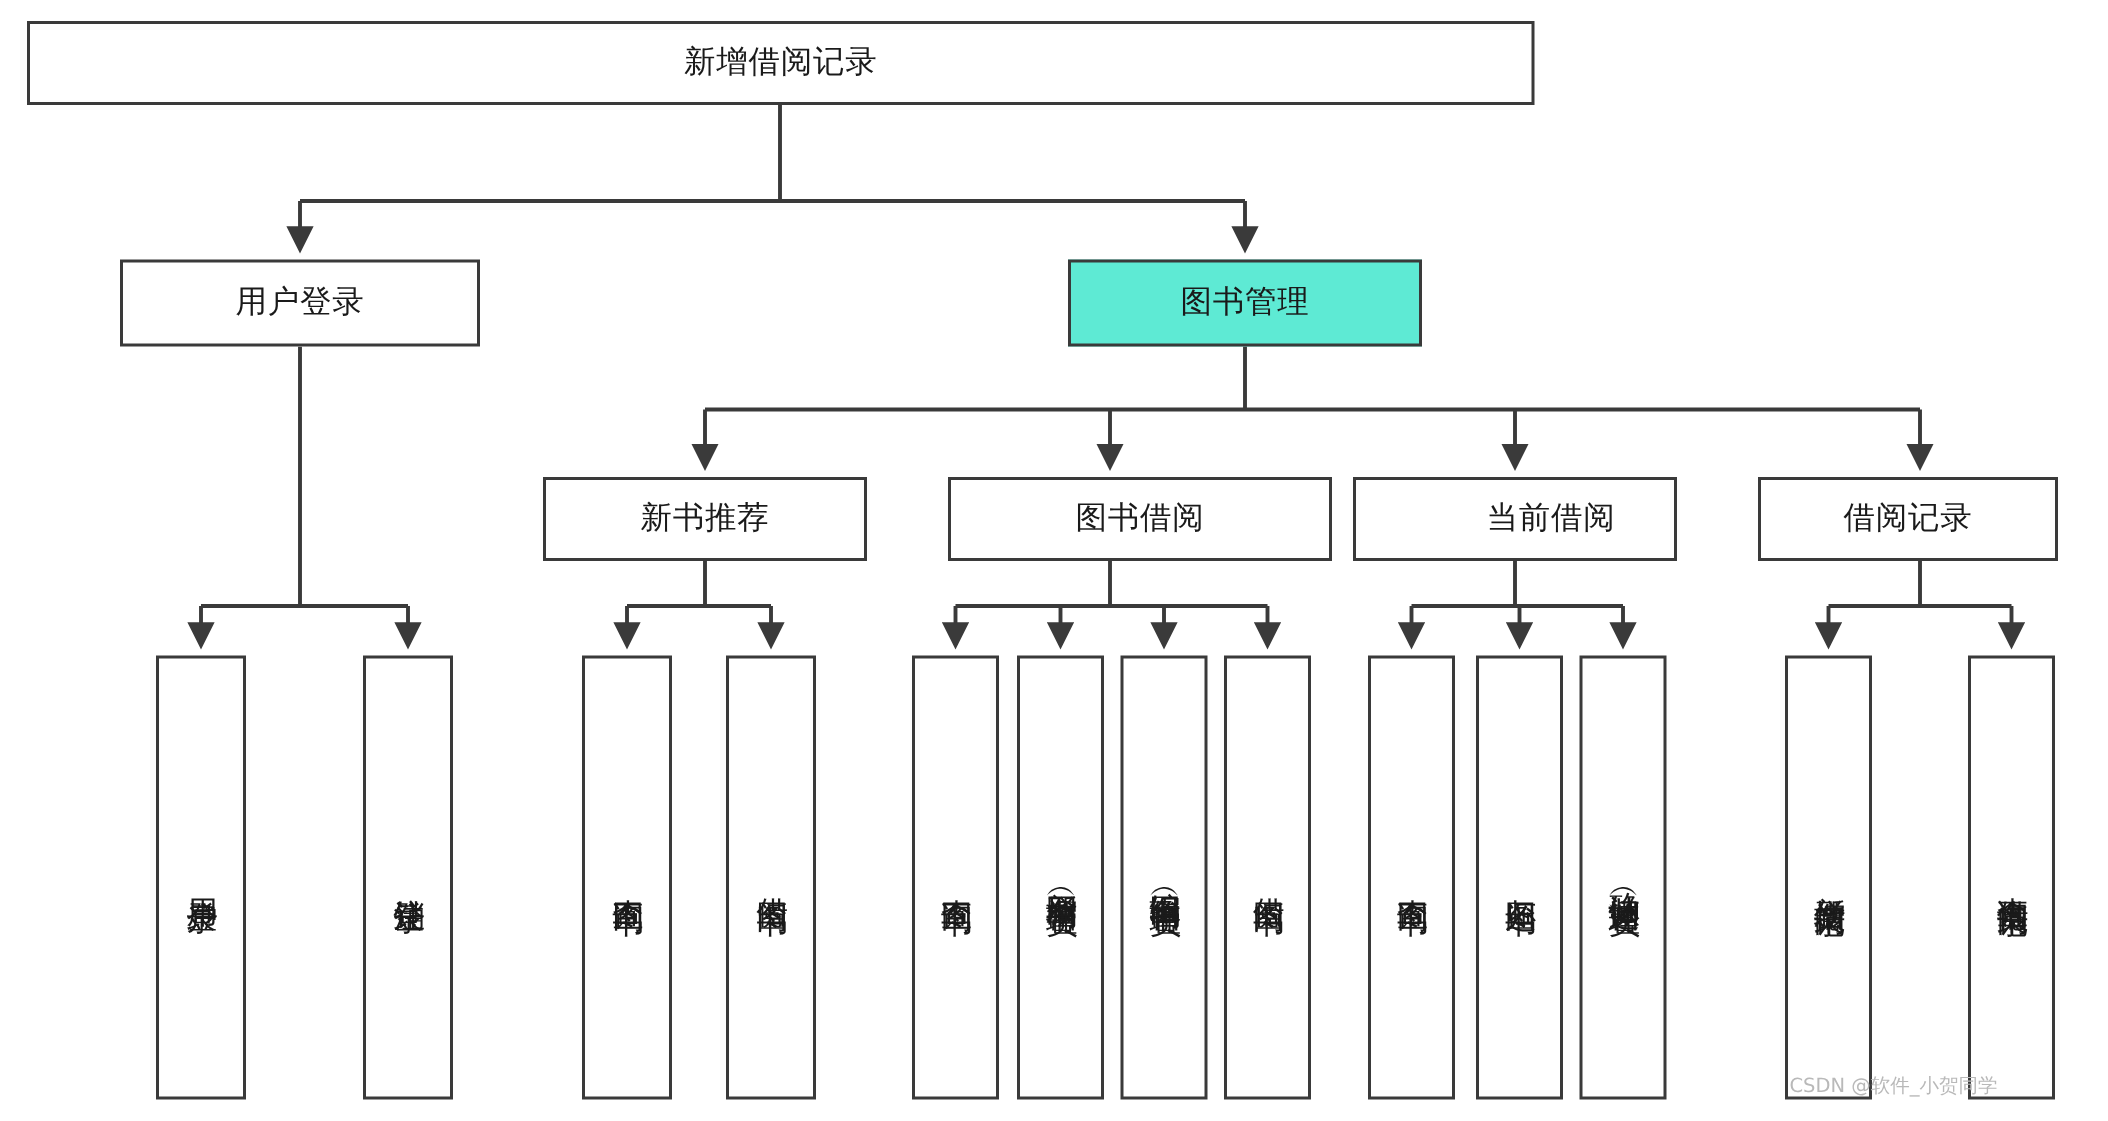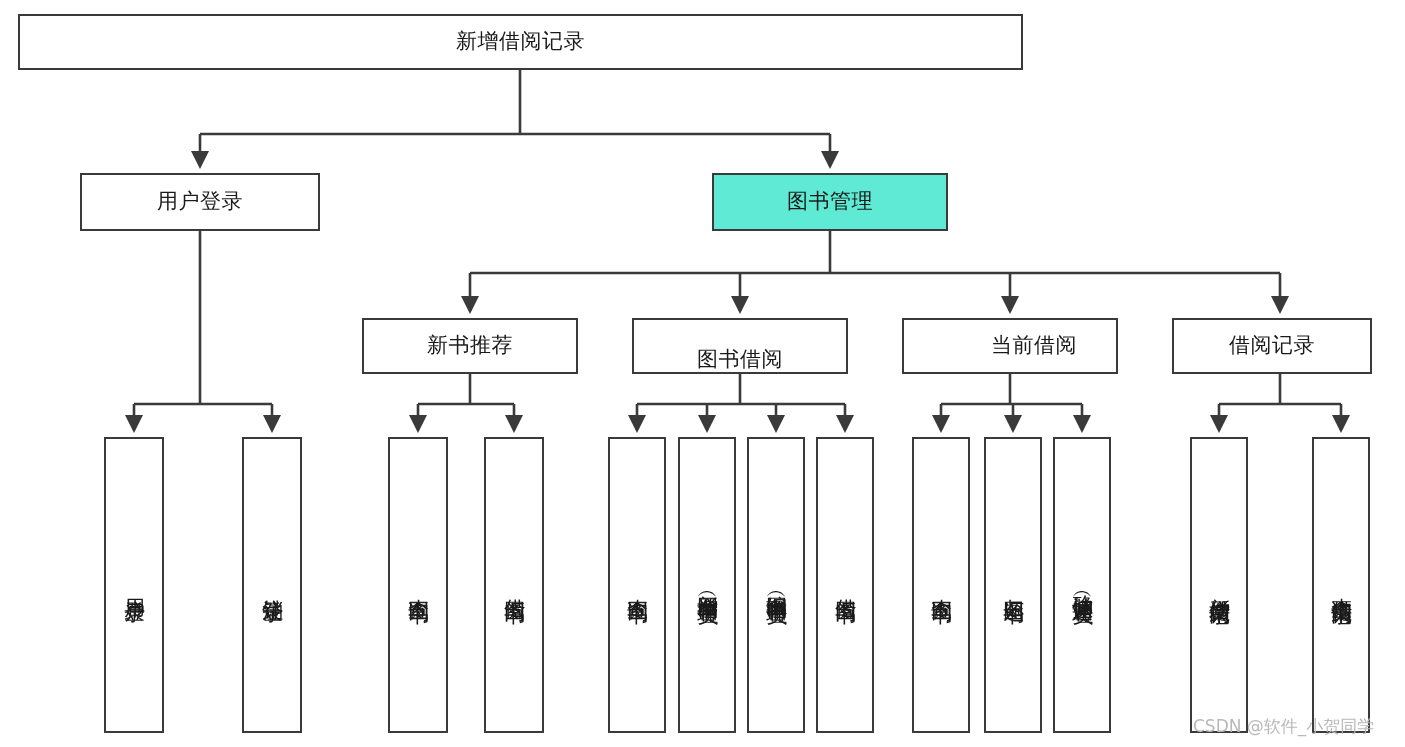--- a/index.html
+++ b/index.html
@@ -52,21 +52,21 @@
     padding: 6px 0;
     text-align: center;
   }
   .node .label {
     display: block;
   }
   #watermark {
     position: absolute;
     left: 1193px;
     top: 715px;
-    font-size: 17px;
+    font-size: 13px;
     color: #b9b9b9;
     white-space: nowrap;
     font-family: "DejaVu Sans", "Liberation Sans", sans-serif;
     pointer-events: none;
   }
 </style>
 </head>
 <body>
 
 <div id="diagram-root" style="background: rgb(255, 255, 255);">
@@ -128,21 +128,21 @@
   <div class="node horiz" style="left: 80px; top: 173px; width: 240px; height: 58px; border-color: rgb(58, 58, 58); background: rgb(255, 255, 255); color: rgb(26, 26, 26);">
     <span class="label">用户登录</span>
   </div>
   <div class="node horiz" style="left: 712px; top: 173px; width: 236px; height: 58px; border-color: rgb(58, 58, 58); background: #5eead4; color: rgb(26, 26, 26);">
     <span class="label">图书管理</span>
   </div>
 
   <div class="node horiz" style="left: 362px; top: 318px; width: 216px; height: 56px; border-color: rgb(58, 58, 58); background: rgb(255, 255, 255); color: rgb(26, 26, 26);">
     <span class="label">新书推荐</span>
   </div>
-  <div class="node horiz" style="left: 632px; top: 318px; width: 216px; height: 56px; border-color: rgb(58, 58, 58); background: rgb(255, 255, 255); color: rgb(26, 26, 26); align-items: flex-end;">
+  <div class="node horiz" style="left: 632px; top: 318px; width: 256px; height: 56px; border-color: rgb(58, 58, 58); background: rgb(255, 255, 255); color: rgb(26, 26, 26);">
     <span class="label">图书借阅</span>
   </div>
   <div class="node horiz" style="left: 902px; top: 318px; width: 216px; height: 56px; border-color: rgb(58, 58, 58); background: rgb(255, 255, 255); color: rgb(26, 26, 26); padding-left: 48px;">
     <span class="label">当前借阅</span>
   </div>
   <div class="node horiz" style="left: 1172px; top: 318px; width: 200px; height: 56px; border-color: rgb(58, 58, 58); background: rgb(255, 255, 255); color: rgb(26, 26, 26);">
     <span class="label">借阅记录</span>
   </div>
 
   <div class="node vert" style="left: 104px; top: 437px; width: 60px; height: 296px; border-color: rgb(58, 58, 58); background: rgb(255, 255, 255); color: rgb(26, 26, 26);">

